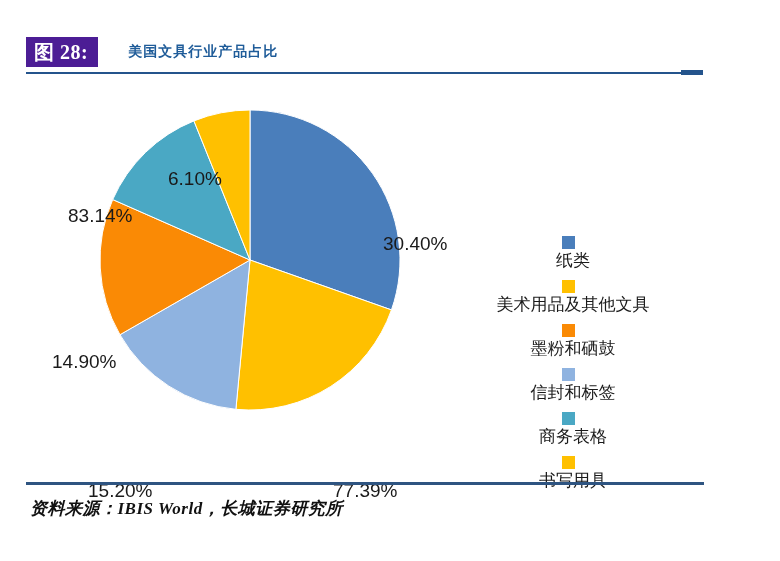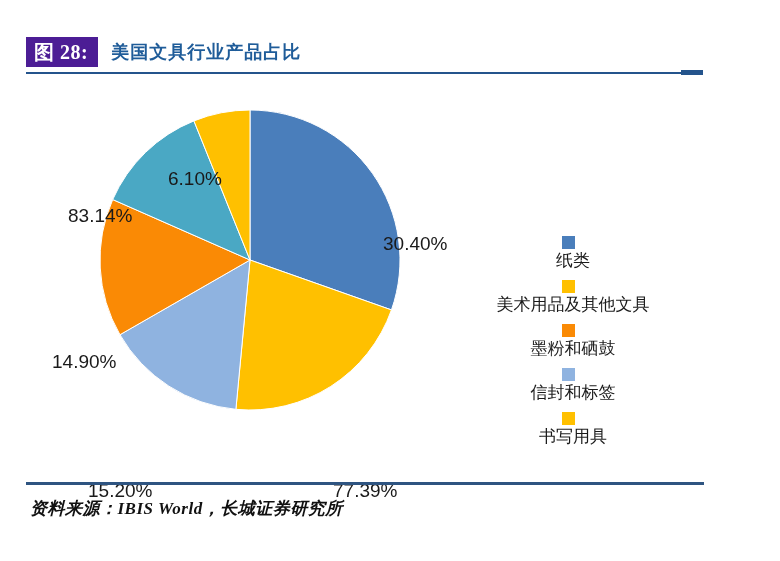--- a/index.html
+++ b/index.html
@@ -35,23 +35,23 @@
     font-size: 20px;
     line-height: 30px;
     height: 30px;
     padding: 0 10px 0 8px;
     letter-spacing: 0.5px;
     white-space: nowrap;
     font-family: "Liberation Serif", "DejaVu Serif", serif;
   }
   #fig-title {
     color: #1F5C99;
-    font-size: 18px;
+    font-size: 14px;
     font-weight: bold;
-    margin-left: 13px;
+    margin-left: 30px;
     white-space: nowrap;
     letter-spacing: 1px;
     font-family: "Liberation Serif", "DejaVu Serif", serif;
   }
   #title-rule {
     position: absolute;
     left: 26px;
     top: 72px;
     width: 660px;
     height: 2px;
@@ -187,20 +187,24 @@
       </div>
       <div class="legend-item">
         <span class="legend-swatch" style="background:#FA8A05"></span>
         <span class="legend-label">墨粉和硒鼓</span>
       </div>
       <div class="legend-item">
         <span class="legend-swatch" style="background:#8FB3E0"></span>
         <span class="legend-label">信封和标签</span>
       </div>
       <div class="legend-item">
+        <span class="legend-swatch" style="background:#4AA8C4"></span>
+        <span class="legend-label">商务表格</span>
+      </div>
+      <div class="legend-item">
         <span class="legend-swatch" style="background:#FFC000"></span>
         <span class="legend-label">书写用具</span>
       </div>
     </div>
 
   </div>
 
   <div id="footer-rule"></div>
   <div id="source-text">资料来源：IBIS World，长城证券研究所</div>
 

